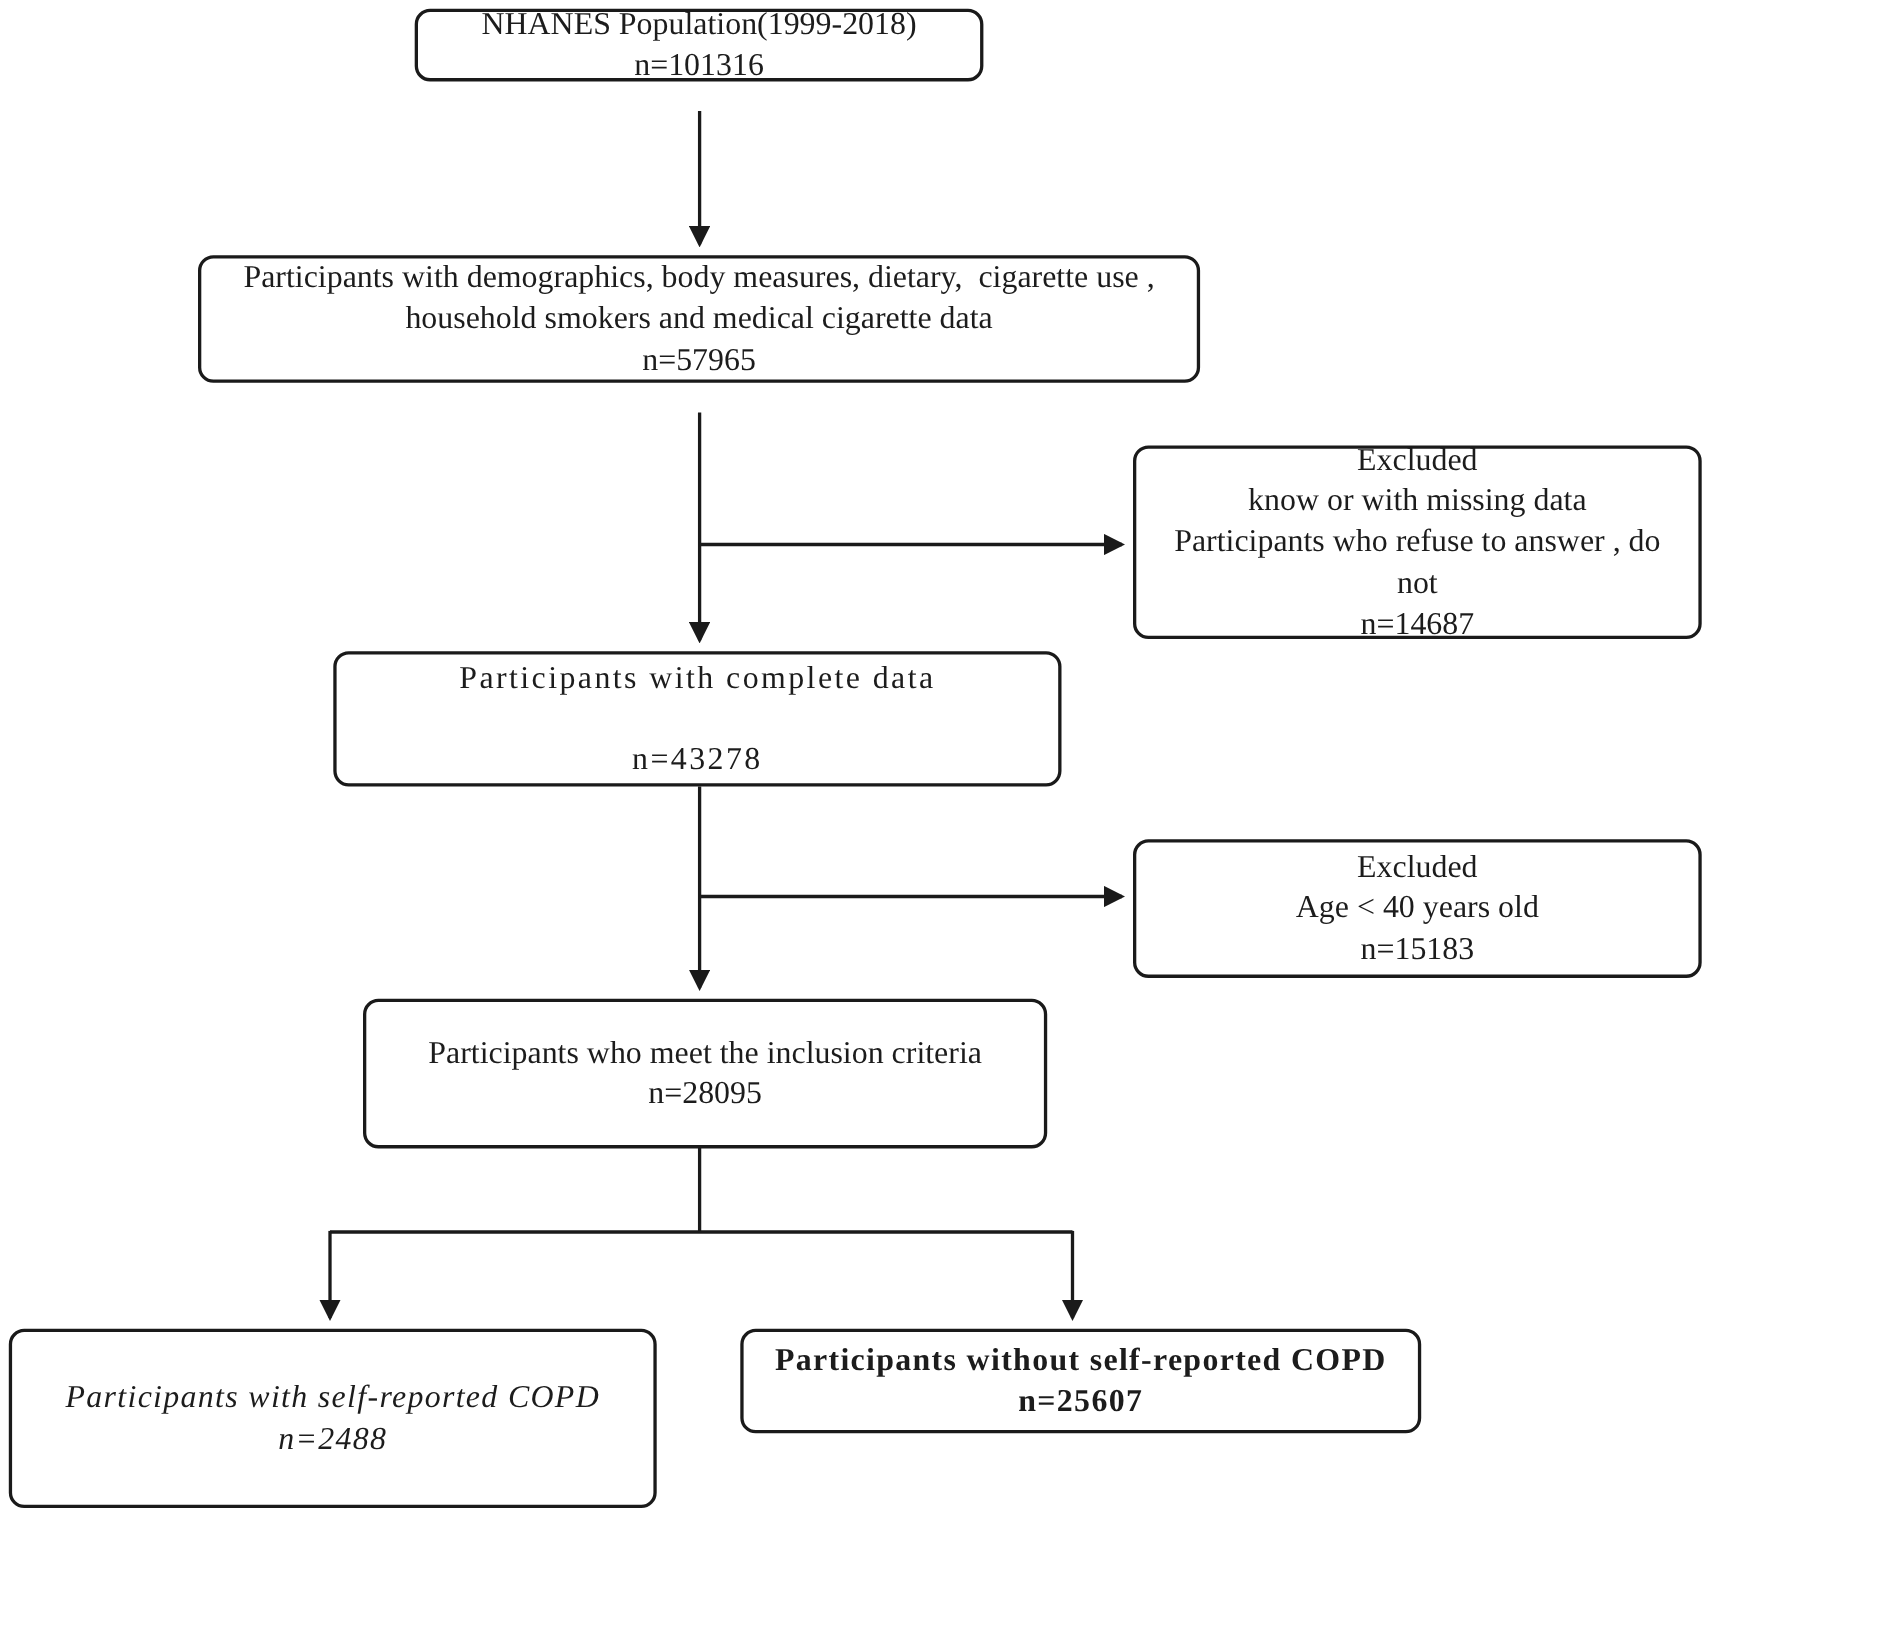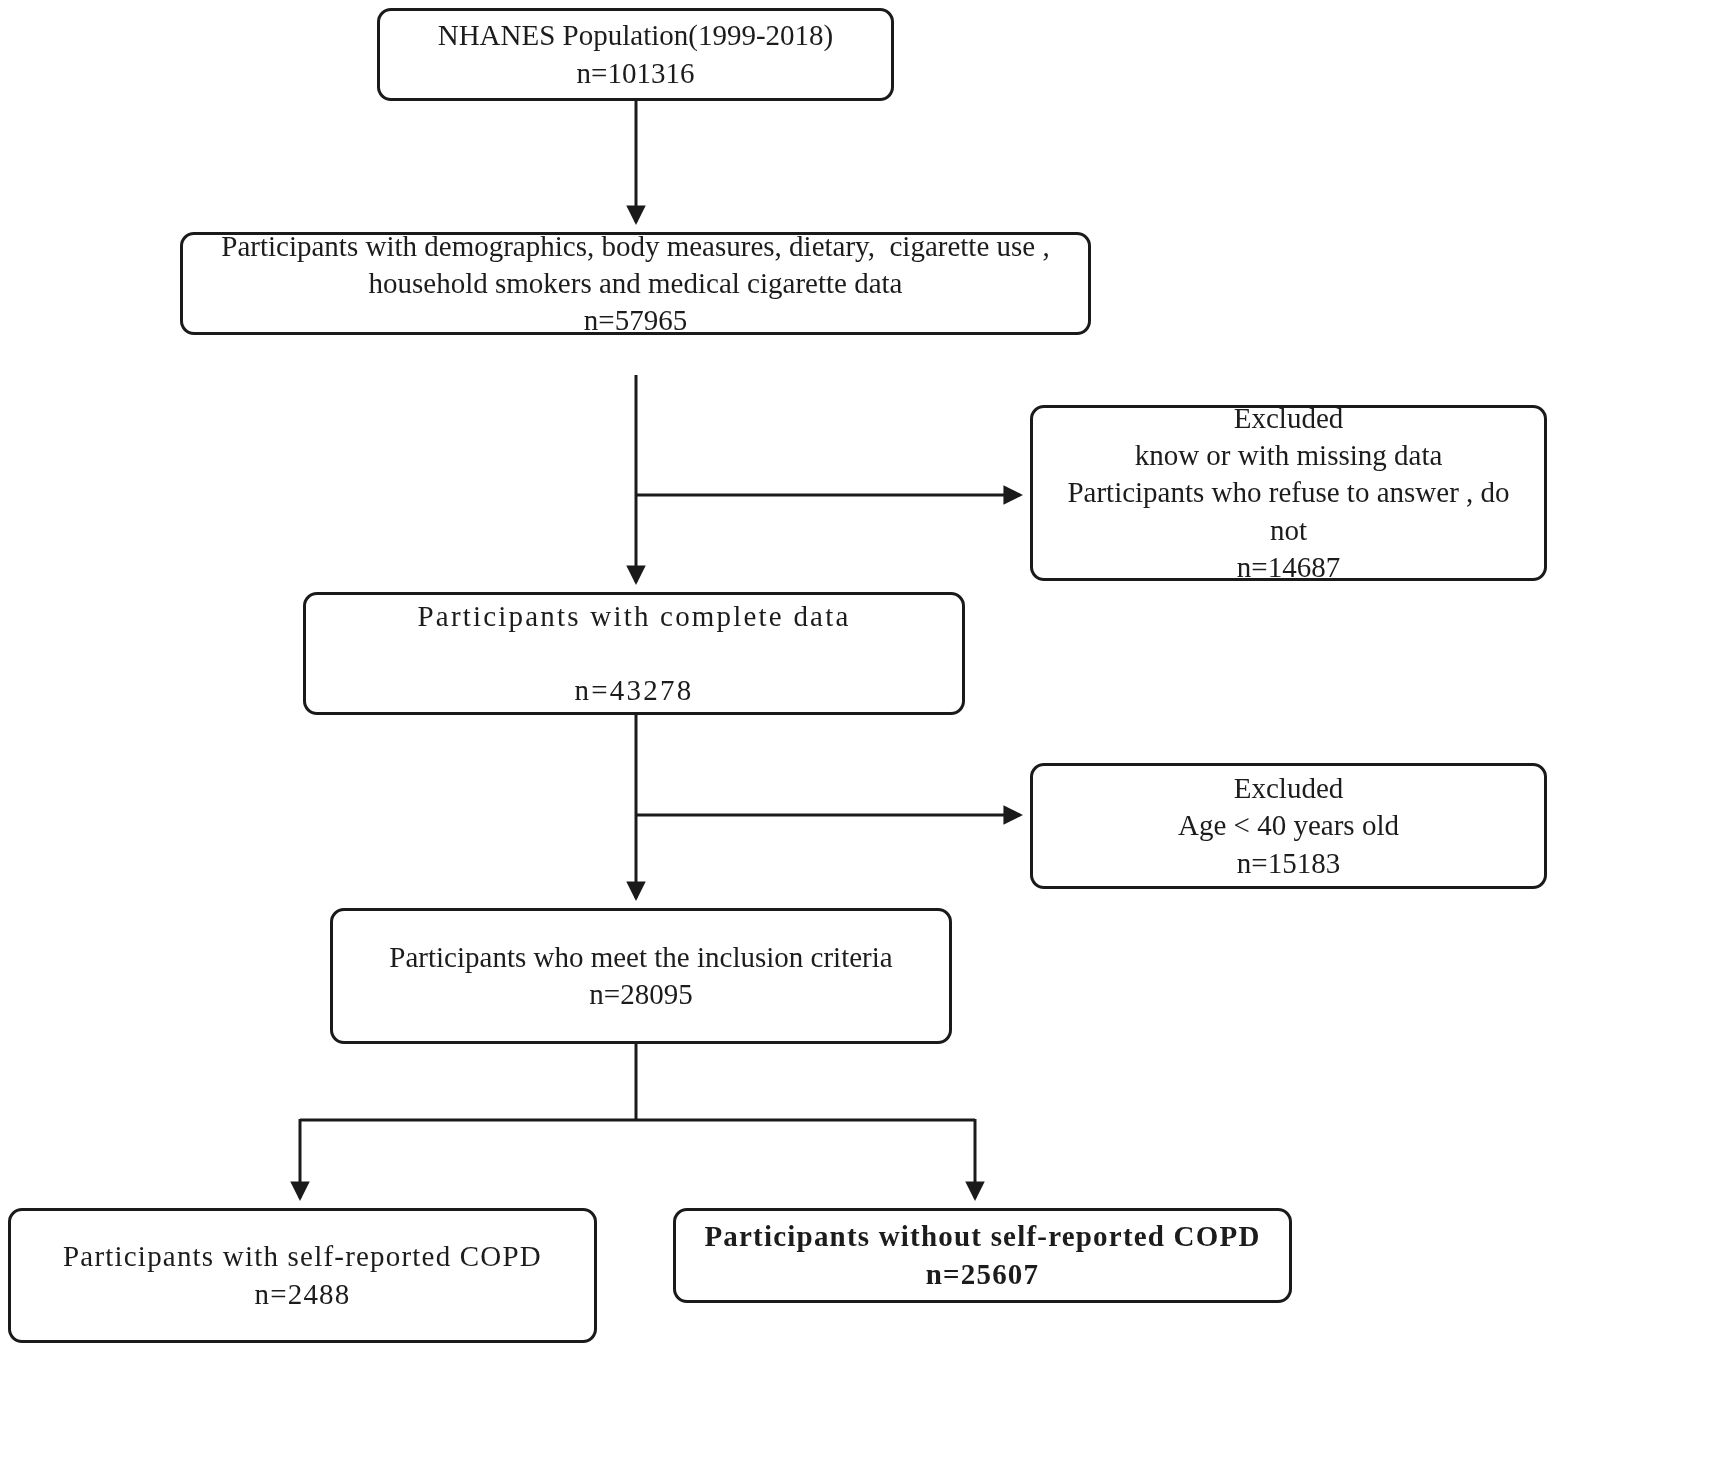--- a/index.html
+++ b/index.html
@@ -41,27 +41,27 @@
   }
   .node .line {
     display: block;
     white-space: pre-wrap;
   }
   .gap-lg { row-gap: 22px; gap: 36px; }
   .spread .line { letter-spacing: 2.2px; }
   .spread-sm .line { letter-spacing: 1.2px; }
 
   
-  #node-population   { left: 377px; top: 8px;    width: 517px; height: 93px;  }
-  #node-with-data    { left: 180px; top: 232px;  width: 911px; height: 103px; }
+  #node-population   { left: 377px; top: 8px;    width: 517px; height: 66px;  }
+  #node-with-data    { left: 180px; top: 232px;  width: 911px; height: 116px; }
   #node-excluded-1   { left: 1030px; top: 405px; width: 517px; height: 176px; }
   #node-complete     { left: 303px; top: 592px;  width: 662px; height: 123px; }
   #node-excluded-2   { left: 1030px; top: 763px; width: 517px; height: 126px; }
   #node-inclusion    { left: 330px; top: 908px;  width: 622px; height: 136px; }
-  #node-copd         { left: 8px;   top: 1208px; width: 589px; height: 135px; }
+  #node-copd         { left: 8px;   top: 1208px; width: 589px; height: 163px; font-style: italic; }
   #node-no-copd      { left: 673px; top: 1208px; width: 619px; height: 95px; font-weight: bold; }
 </style>
 </head>
 <body>
 
 <div id="canvas">
 
   <svg id="connectors" viewBox="0 0 1728 1479" xmlns="http://www.w3.org/2000/svg">
     <defs>
       <marker id="arrow" viewBox="0 0 10 10" refX="8.5" refY="5" markerWidth="6.5" markerHeight="6.5" orient="auto-start-reverse">

